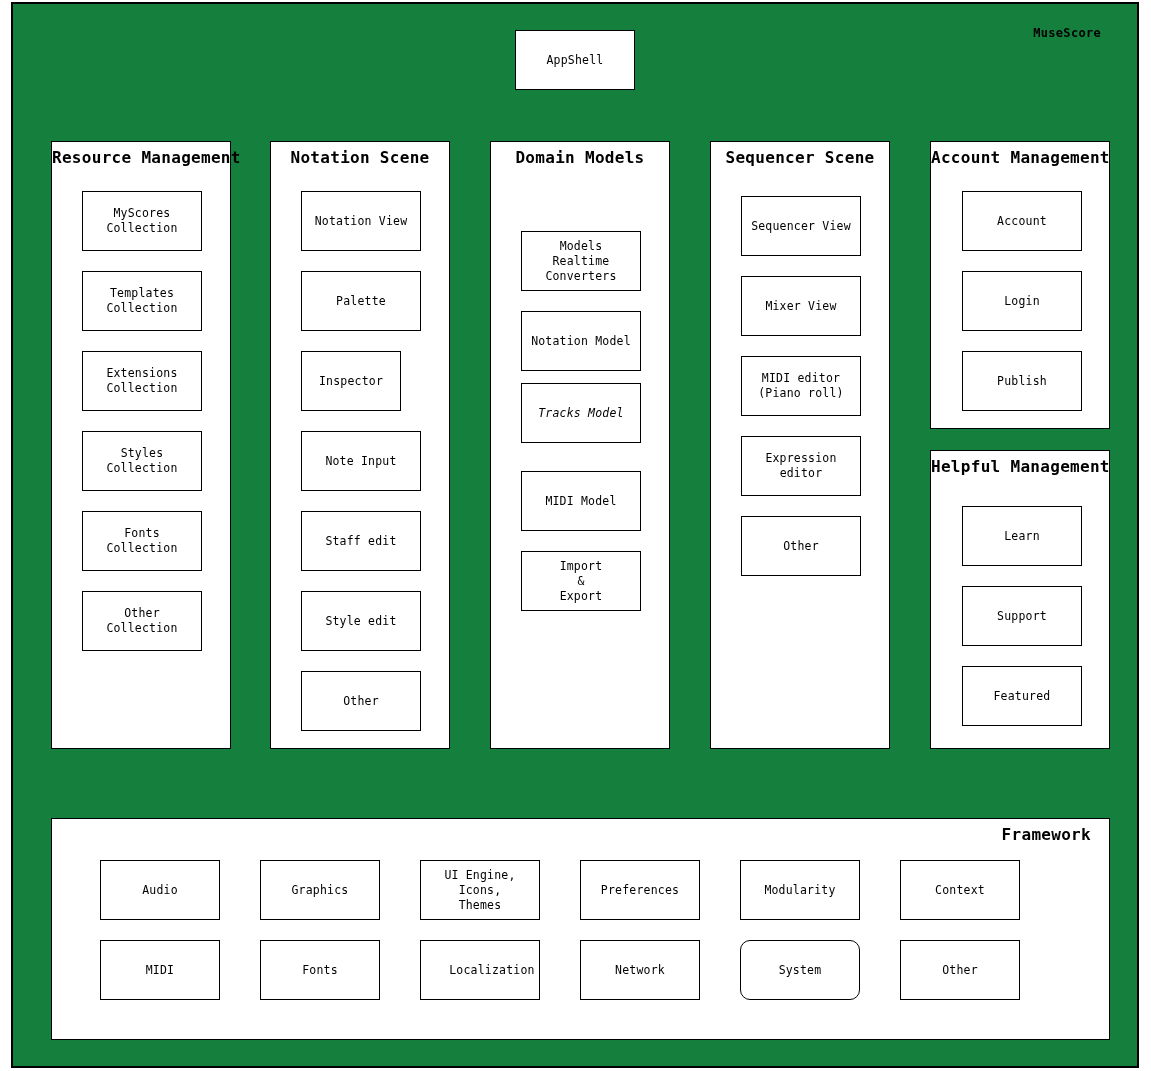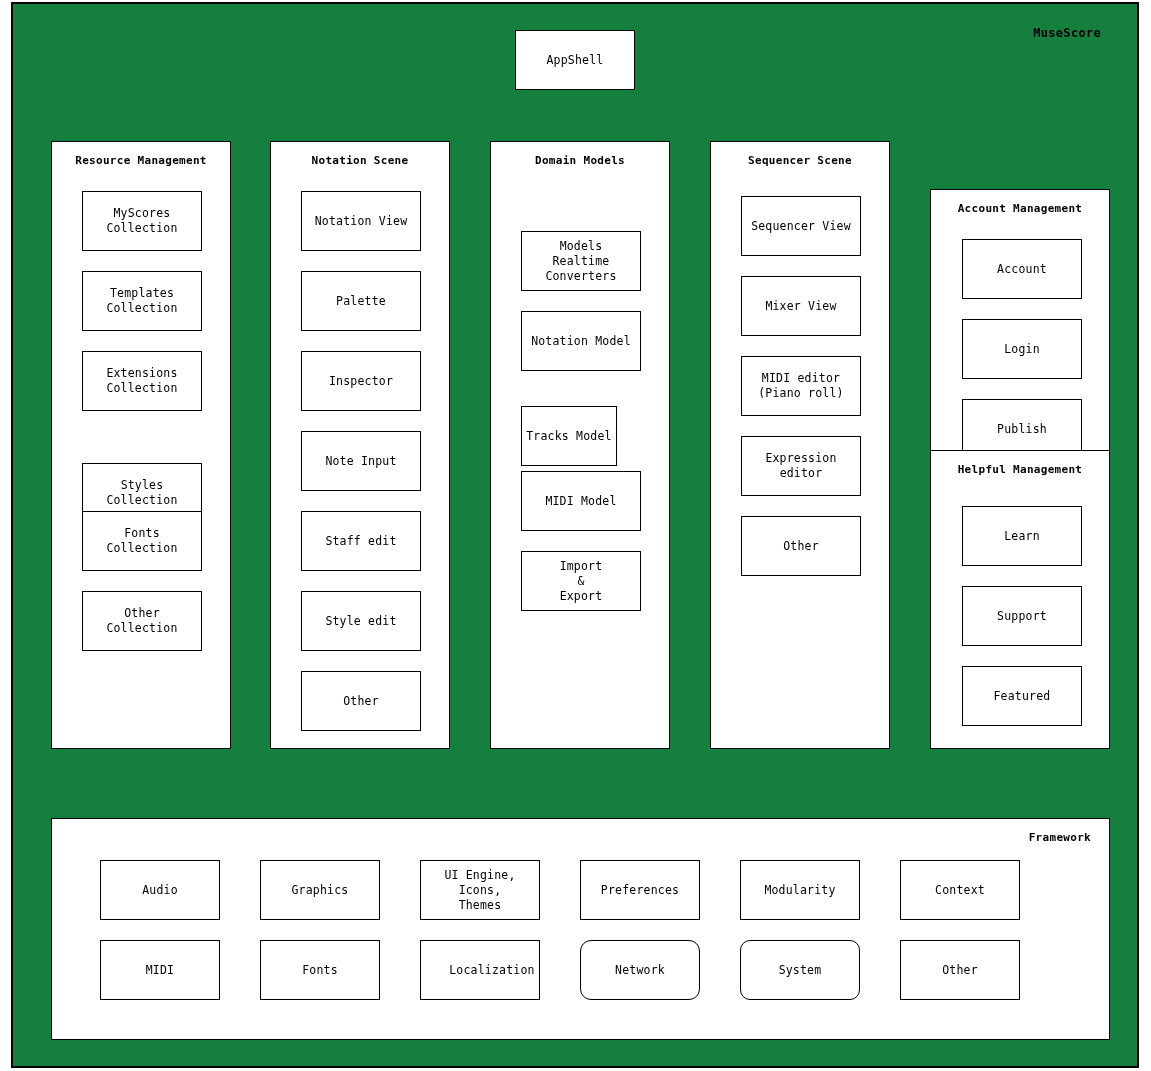--- a/index.html
+++ b/index.html
@@ -58,23 +58,23 @@
   .group {
     position: absolute;
     border: 1px solid #000000;
     box-sizing: border-box;
     background: #ffffff;
   }
   .group-title {
     position: absolute;
     left: 0;
     right: 0;
-    top: 12px;
+    top: 6px;
     text-align: center;
-    font-size: 11px;
+    font-size: 16px;
     font-weight: bold;
     letter-spacing: 0.3px;
     white-space: nowrap;
   }
   .group-title.right {
     text-align: center;
     right: 18px;
     left: auto;
   }
   .appshell {
@@ -98,60 +98,60 @@
 
   <div id="groups-host">
       <div class="group" style="left: 51px; top: 141px; width: 180px; height: 608px;">
         <div class="group-title">Resource Management</div>
         <div class="box" style="left: 30px; top: 49px; width: 120px; height: 60px;">MyScores
 Collection</div>
         <div class="box" style="left: 30px; top: 129px; width: 120px; height: 60px;">Templates
 Collection</div>
         <div class="box" style="left: 30px; top: 209px; width: 120px; height: 60px;">Extensions
 Collection</div>
-        <div class="box" style="left: 30px; top: 289px; width: 120px; height: 60px; margin-top: 32px;">Styles
+        <div class="box" style="left: 30px; top: 289px; width: 120px; height: 60px;">Styles
 Collection</div>
         <div class="box" style="left: 30px; top: 369px; width: 120px; height: 60px;">Fonts
 Collection</div>
         <div class="box" style="left: 30px; top: 449px; width: 120px; height: 60px;">Other
 Collection</div>
       </div>
       <div class="group" style="left: 270px; top: 141px; width: 180px; height: 608px;">
         <div class="group-title">Notation Scene</div>
         <div class="box" style="left: 30px; top: 49px; width: 120px; height: 60px;">Notation View</div>
         <div class="box" style="left: 30px; top: 129px; width: 120px; height: 60px;">Palette</div>
-        <div class="box" style="left: 30px; top: 209px; width: 120px; height: 60px; text-align: center;">Inspector</div>
+        <div class="box" style="left: 30px; top: 209px; width: 100px; height: 60px; text-align: center;">Inspector</div>
         <div class="box" style="left: 30px; top: 289px; width: 120px; height: 60px;">Note Input</div>
         <div class="box" style="left: 30px; top: 369px; width: 120px; height: 60px;">Staff edit</div>
         <div class="box" style="left: 30px; top: 449px; width: 120px; height: 60px;">Style edit</div>
         <div class="box" style="left: 30px; top: 529px; width: 120px; height: 60px;">Other</div>
       </div>
       <div class="group" style="left: 490px; top: 141px; width: 180px; height: 608px;">
         <div class="group-title">Domain Models</div>
         <div class="box" style="left: 30px; top: 89px; width: 120px; height: 60px;">Models
 Realtime
 Converters</div>
         <div class="box" style="left: 30px; top: 169px; width: 120px; height: 60px;">Notation Model</div>
-        <div class="box" style="left: 30px; top: 264px; width: 96px; height: 60px;">Tracks Model</div>
+        <div class="box" style="left: 30px; top: 241px; width: 120px; height: 60px; font-style: italic;">Tracks Model</div>
         <div class="box" style="left: 30px; top: 329px; width: 120px; height: 60px;">MIDI Model</div>
         <div class="box" style="left: 30px; top: 409px; width: 120px; height: 60px;">Import
 &amp;
 Export</div>
       </div>
       <div class="group" style="left: 710px; top: 141px; width: 180px; height: 608px;">
         <div class="group-title">Sequencer Scene</div>
         <div class="box" style="left: 30px; top: 54px; width: 120px; height: 60px;">Sequencer View</div>
         <div class="box" style="left: 30px; top: 134px; width: 120px; height: 60px;">Mixer View</div>
         <div class="box" style="left: 30px; top: 214px; width: 120px; height: 60px;">MIDI editor
 (Piano roll)</div>
         <div class="box" style="left: 30px; top: 294px; width: 120px; height: 60px;">Expression
 editor</div>
         <div class="box" style="left: 30px; top: 374px; width: 120px; height: 60px;">Other</div>
       </div>
-      <div class="group" style="left: 930px; top: 141px; width: 180px; height: 288px; margin-top: 48px;">
+      <div class="group" style="left: 930px; top: 141px; width: 180px; height: 288px;">
         <div class="group-title">Account Management</div>
         <div class="box" style="left: 31px; top: 49px; width: 120px; height: 60px;">Account</div>
         <div class="box" style="left: 31px; top: 129px; width: 120px; height: 60px;">Login</div>
         <div class="box" style="left: 31px; top: 209px; width: 120px; height: 60px;">Publish</div>
       </div>
       <div class="group" style="left: 930px; top: 450px; width: 180px; height: 299px;">
         <div class="group-title">Helpful Management</div>
         <div class="box" style="left: 31px; top: 55px; width: 120px; height: 60px;">Learn</div>
         <div class="box" style="left: 31px; top: 135px; width: 120px; height: 60px;">Support</div>
         <div class="box" style="left: 31px; top: 215px; width: 120px; height: 60px;">Featured</div>
@@ -166,18 +166,18 @@
       <div class="box" style="left: 260px; top: 860px; width: 120px; height: 60px;">Graphics</div>
       <div class="box" style="left: 420px; top: 860px; width: 120px; height: 60px;">UI Engine,
 Icons,
 Themes</div>
       <div class="box" style="left: 580px; top: 860px; width: 120px; height: 60px;">Preferences</div>
       <div class="box" style="left: 740px; top: 860px; width: 120px; height: 60px;">Modularity</div>
       <div class="box" style="left: 900px; top: 860px; width: 120px; height: 60px;">Context</div>
       <div class="box" style="left: 100px; top: 940px; width: 120px; height: 60px;">MIDI</div>
       <div class="box" style="left: 260px; top: 940px; width: 120px; height: 60px;">Fonts</div>
       <div class="box" style="left: 420px; top: 940px; width: 120px; height: 60px; padding-left: 24px;">Localization</div>
-      <div class="box" style="left: 580px; top: 940px; width: 120px; height: 60px; border-radius: 11px;">Network</div>
+      <div class="box" style="left: 580px; top: 940px; width: 120px; height: 60px;">Network</div>
       <div class="box" style="left: 740px; top: 940px; width: 120px; height: 60px; border-radius: 10px;">System</div>
       <div class="box" style="left: 900px; top: 940px; width: 120px; height: 60px;">Other</div>
     </div>
 
 </div>
 
 </body></html>

